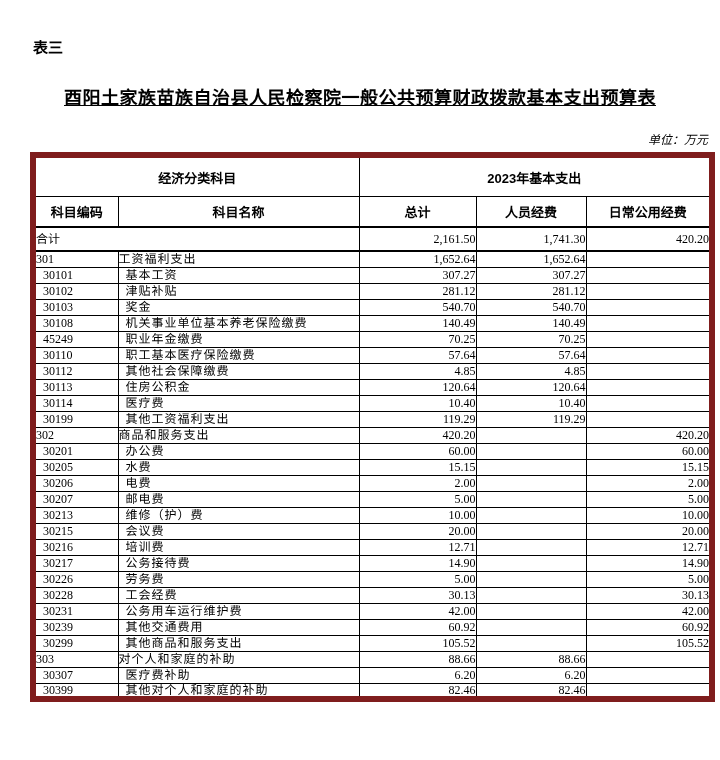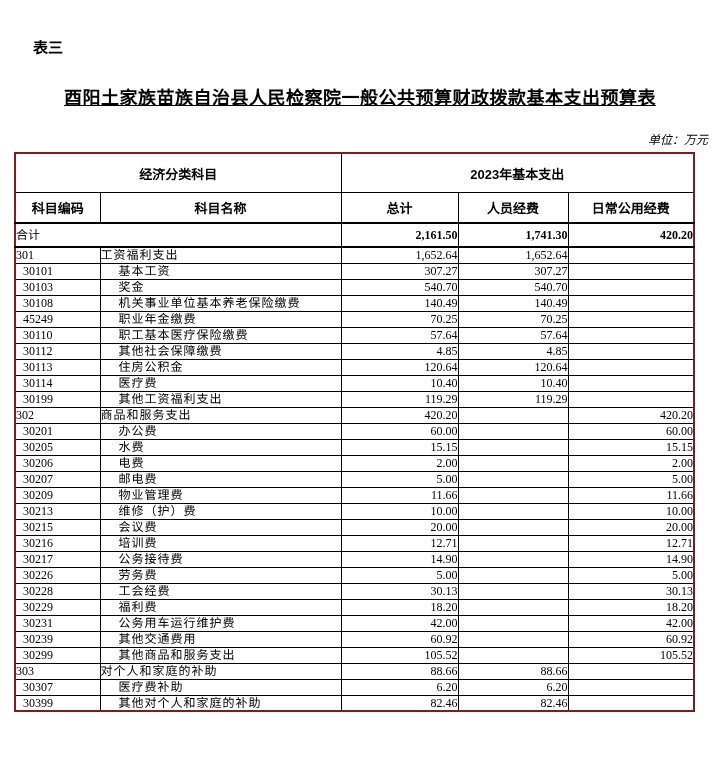--- a/index.html
+++ b/index.html
@@ -36,53 +36,53 @@
     position: absolute;
     right: 12px;
     top: 130px;
     font-size: 12px;
     font-style: italic;
     font-family: "Liberation Serif", "DejaVu Serif", serif;
     margin-left: 44px;
   }
   table.budget {
     position: absolute;
-    left: 14px;
+    left: 30px;
     top: 152px;
     width: 679px;
     border-collapse: collapse;
     table-layout: fixed;
-    border: 2px solid #7f1d1d;
+    border: 6px solid #7f1d1d;
   }
   table.budget th, table.budget td {
     border: 1px solid #000000;
     padding: 0;
     overflow: hidden;
     white-space: nowrap;
     vertical-align: middle;
   }
   thead th {
     font-family: "Liberation Sans", "DejaVu Sans", sans-serif;
     font-weight: bold;
     font-size: 13px;
     text-align: center;
   }
   tr.hdr-group th { height: 38px; }
   tr.hdr-cols  th { height: 29px; border-bottom: 2px solid #000000; }
   tr.total-row td { height: 22px; border-bottom: 2px solid #000000; }
   tr.total-row .total-label {
     font-size: 12px;
   }
-  tr.total-row .num { font-weight: bold; margin-top: 46px; }
+  tr.total-row .num { font-weight: normal; margin-top: 46px; }
   tbody.data tr { height: 16px; }
   tbody td { font-size: 12px; line-height: 1; }
   td.code { text-align: left; padding-left: 2px; }
   td.code.lvl2 { padding-left: 7px; }
   td.name { text-align: left; padding-left: 3px; letter-spacing: 1px; }
-  td.name.lvl2 { padding-left: 18px; font-family: Liberation Serif, serif; }
+  td.name.lvl2 { padding-left: 7px; font-family: Liberation Serif, serif; }
   td.num { text-align: right; padding-right: 3px; }
 </style>
 </head>
 <body>
 
 <div class="sheet">
 
   <div class="table-label">表三</div>
 
   <div class="doc-title">酉阳土家族苗族自治县人民检察院一般公共预算财政拨款基本支出预算表</div>
@@ -127,20 +127,27 @@
           <td class="num"></td>
         </tr>
         <tr>
           <td class="code lvl2">30101</td>
           <td class="name lvl2">基本工资</td>
           <td class="num">307.27</td>
           <td class="num">307.27</td>
           <td class="num"></td>
         </tr>
         <tr>
+          <td class="code lvl2">30102</td>
+          <td class="name lvl2">津贴补贴</td>
+          <td class="num">281.12</td>
+          <td class="num">281.12</td>
+          <td class="num"></td>
+        </tr>
+        <tr>
           <td class="code lvl2">30103</td>
           <td class="name lvl2">奖金</td>
           <td class="num">540.70</td>
           <td class="num">540.70</td>
           <td class="num"></td>
         </tr>
         <tr>
           <td class="code lvl2">30108</td>
           <td class="name lvl2">机关事业单位基本养老保险缴费</td>
           <td class="num">140.49</td>
@@ -218,27 +225,20 @@
           <td class="num">2.00</td>
         </tr>
         <tr>
           <td class="code lvl2">30207</td>
           <td class="name lvl2">邮电费</td>
           <td class="num">5.00</td>
           <td class="num"></td>
           <td class="num">5.00</td>
         </tr>
         <tr>
-          <td class="code lvl2">30209</td>
-          <td class="name lvl2">物业管理费</td>
-          <td class="num">11.66</td>
-          <td class="num"></td>
-          <td class="num">11.66</td>
-        </tr>
-        <tr>
           <td class="code lvl2">30213</td>
           <td class="name lvl2">维修（护）费</td>
           <td class="num">10.00</td>
           <td class="num"></td>
           <td class="num">10.00</td>
         </tr>
         <tr>
           <td class="code lvl2">30215</td>
           <td class="name lvl2">会议费</td>
           <td class="num">20.00</td>
@@ -265,27 +265,20 @@
           <td class="num">5.00</td>
           <td class="num"></td>
           <td class="num">5.00</td>
         </tr>
         <tr>
           <td class="code lvl2">30228</td>
           <td class="name lvl2">工会经费</td>
           <td class="num">30.13</td>
           <td class="num"></td>
           <td class="num">30.13</td>
-        </tr>
-        <tr>
-          <td class="code lvl2">30229</td>
-          <td class="name lvl2">福利费</td>
-          <td class="num">18.20</td>
-          <td class="num"></td>
-          <td class="num">18.20</td>
         </tr>
         <tr>
           <td class="code lvl2">30231</td>
           <td class="name lvl2">公务用车运行维护费</td>
           <td class="num">42.00</td>
           <td class="num"></td>
           <td class="num">42.00</td>
         </tr>
         <tr>
           <td class="code lvl2">30239</td>

